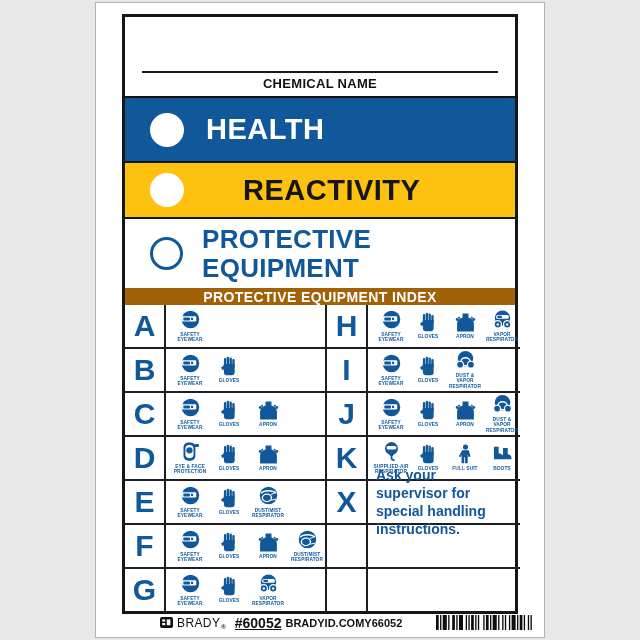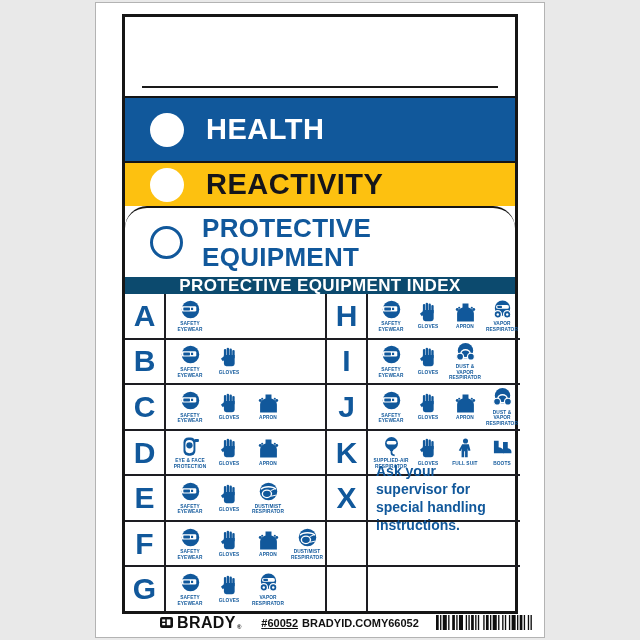--- a/index.html
+++ b/index.html
@@ -16,29 +16,29 @@
 
   
   .chem{height:74px;flex:none;display:flex;flex-direction:column;justify-content:flex-end;
         align-items:center;padding-bottom:5px;}
   .chem-line{width:356px;height:2px;background:#1a1a1a;margin-bottom:3px;}
   .chem-caption{font-size:13px;font-weight:bold;letter-spacing:.3px;color:#111;}
 
   
   .bar{flex:none;display:flex;align-items:center;border-top:2px solid #141414;box-sizing:border-box;}
   .bar-health,.bar-flamm{height:65px;}
-  .bar-react{height:45px;}
+  .bar-react{height:56px;gap:37px;}
   .bar-pe{height:71px;}
   .circle{width:34px;height:34px;border-radius:50%;background:#fff;margin-left:25px;flex:none;}
   .circle.outline{width:33px;height:33px;background:#fff;border:3.5px solid var(--blue);box-sizing:border-box;}
   .bar-label{font-size:29px;font-weight:800;margin-left:22px;letter-spacing:.5px;line-height:1;}
   .bar-label.pe{font-size:26px;line-height:1.08;max-width:240px;margin-left:19px;letter-spacing:.3px;}
 
   
-  .index-header{height:17px;flex:none;background:#0c4a6e;color:#fff;font-size:17px;font-weight:bold;
+  .index-header{height:17px;flex:none;background:#a16207;color:#fff;font-size:14px;font-weight:bold;
         display:flex;align-items:center;justify-content:center;letter-spacing:.4px;}
 
   
   .index-table{flex:1;display:flex;min-height:0;}
   .col-left{width:200px;flex:none;display:flex;flex-direction:column;}
   .col-right{flex:1;display:flex;flex-direction:column;border-left:2.5px solid var(--grid);}
   .t-row{flex:1;display:flex;border-bottom:2.5px solid var(--grid);min-height:0;}
   .t-row:last-child{border-bottom:none;}
   .letter-cell{width:39px;flex:none;border-right:2.5px solid var(--grid);display:flex;
         align-items:center;justify-content:center;font-size:30px;font-weight:900;color:var(--blue);}
@@ -47,50 +47,51 @@
   .col-right .eq-item{width:36px;}
   .eq-icon{height:21px;display:flex;align-items:flex-end;justify-content:center;}
   .eq-label{font-size:4.8px;font-weight:bold;color:var(--blue);text-align:center;line-height:1.18;
         margin-top:1.5px;text-transform:uppercase;letter-spacing:.1px;}
   .note-cell{flex:1;display:flex;align-items:center;padding:2px 6px 2px 8px;}
   .note-text{font-size:14px;font-weight:600;color:var(--blue);line-height:1.3;max-width:130px;}
 
   
   .footer{position:absolute;left:64px;right:7px;bottom:6px;height:17px;display:flex;align-items:center;}
   .brady-logo{display:flex;align-items:center;margin-right:4px;}
-  .brady-word{font-size:16px;font-weight:700;color:#111;letter-spacing:.4px;}
+  .brady-word{font-size:12px;font-weight:400;color:#111;letter-spacing:.4px;}
   .reg{font-size:6px;font-weight:bold;color:#111;align-self:flex-end;margin:0 0 1px 1px;}
-  .pn{font-size:11px;font-weight:bold;color:#111;margin-left:20px;text-decoration:underline;}
+  .pn{font-size:14px;font-weight:bold;color:#111;margin-left:9px;text-decoration:underline;}
   .web{font-size:11px;font-weight:bold;color:#111;margin-left:4px;}
   .sku{font-size:11px;font-weight:bold;color:#111;margin-left:0;}
   .barcode{margin-left:auto;display:flex;align-items:center;}
 </style>
 </head>
 <body>
 
 <div class="stage">
   <div class="sheet">
     <div class="label-box">
 
       <div class="chem">
         <div class="chem-line"></div>
+        <div class="chem-caption">CHEMICAL NAME</div>
       </div>
 
       <div class="bar bar-health" style="background: rgb(17, 88, 155);">
         <span class="circle"></span>
         <span class="bar-label" style="color: rgb(255, 255, 255);">HEALTH</span>
       </div>
 
 
       <div class="bar bar-react" style="background: rgb(253, 193, 16);">
         <span class="circle"></span>
         <span class="bar-label" style="color: rgb(21, 21, 26);">REACTIVITY</span>
       </div>
 
-      <div class="bar bar-pe" style="background: rgb(255, 255, 255); border-radius: 22px;">
+      <div class="bar bar-pe" style="background: rgb(255, 255, 255);">
         <span class="circle outline"></span>
         <span class="bar-label pe" style="color: rgb(17, 88, 155);">PROTECTIVE EQUIPMENT</span>
       </div>
 
       <div class="index-header">PROTECTIVE EQUIPMENT INDEX</div>
 
       <div class="index-table" id="index-table">
           <div class="col-left">
             <div class="t-row">
               <div class="letter-cell">A</div>

